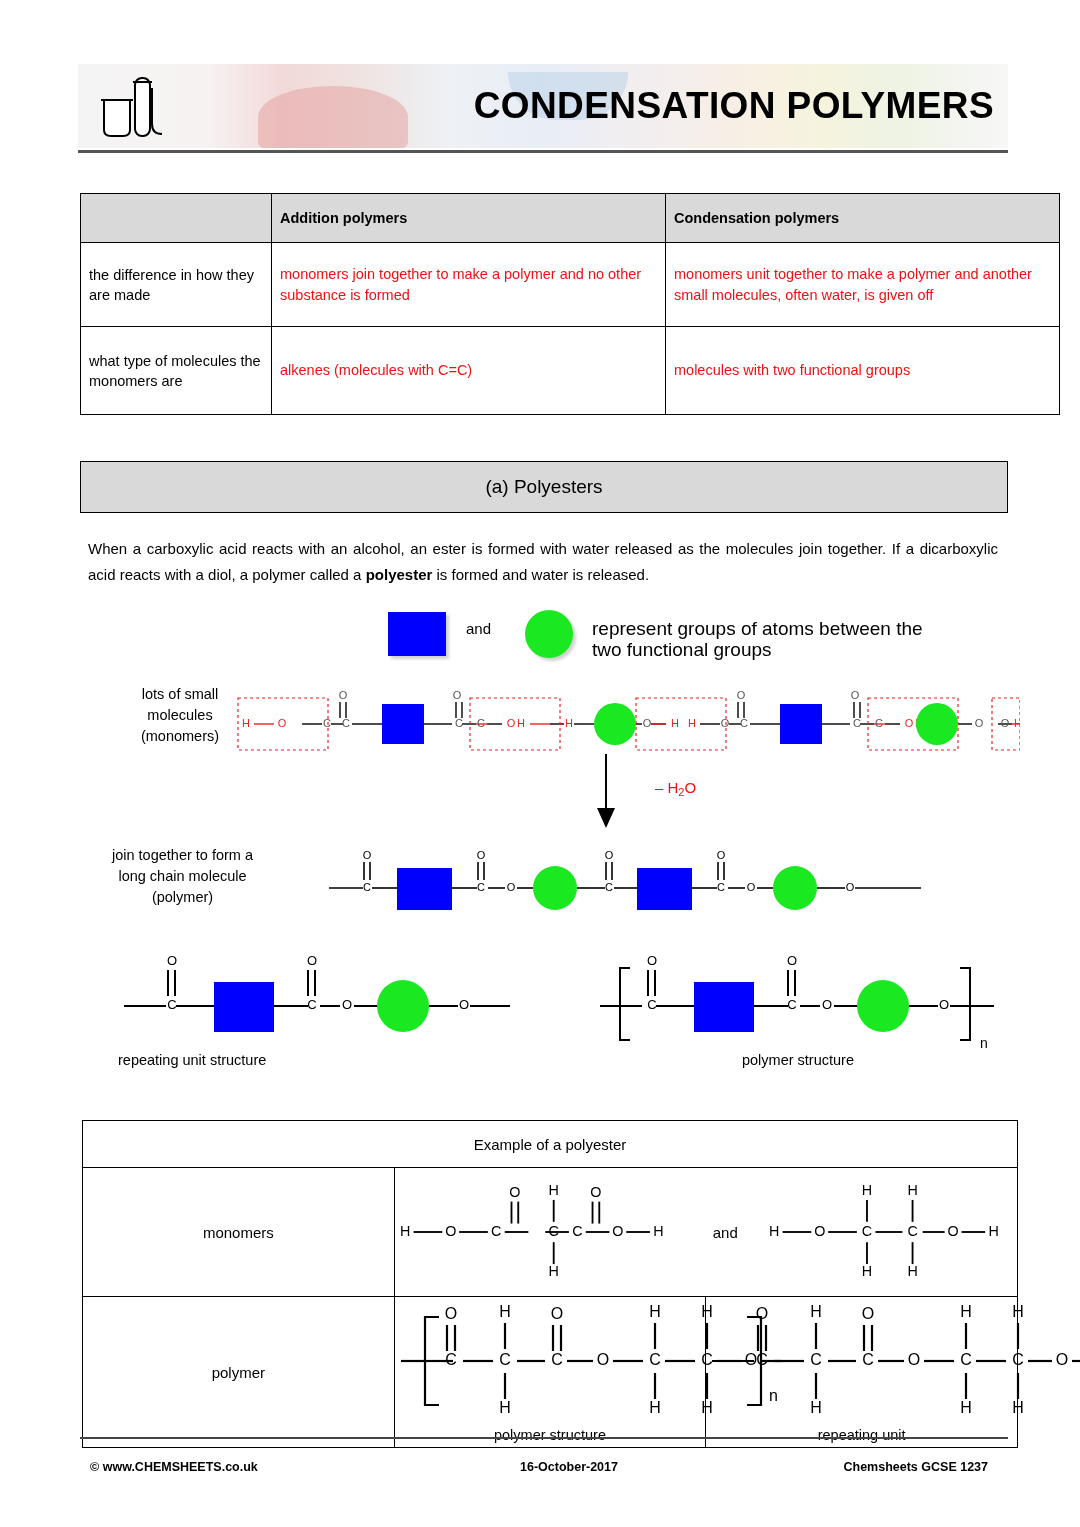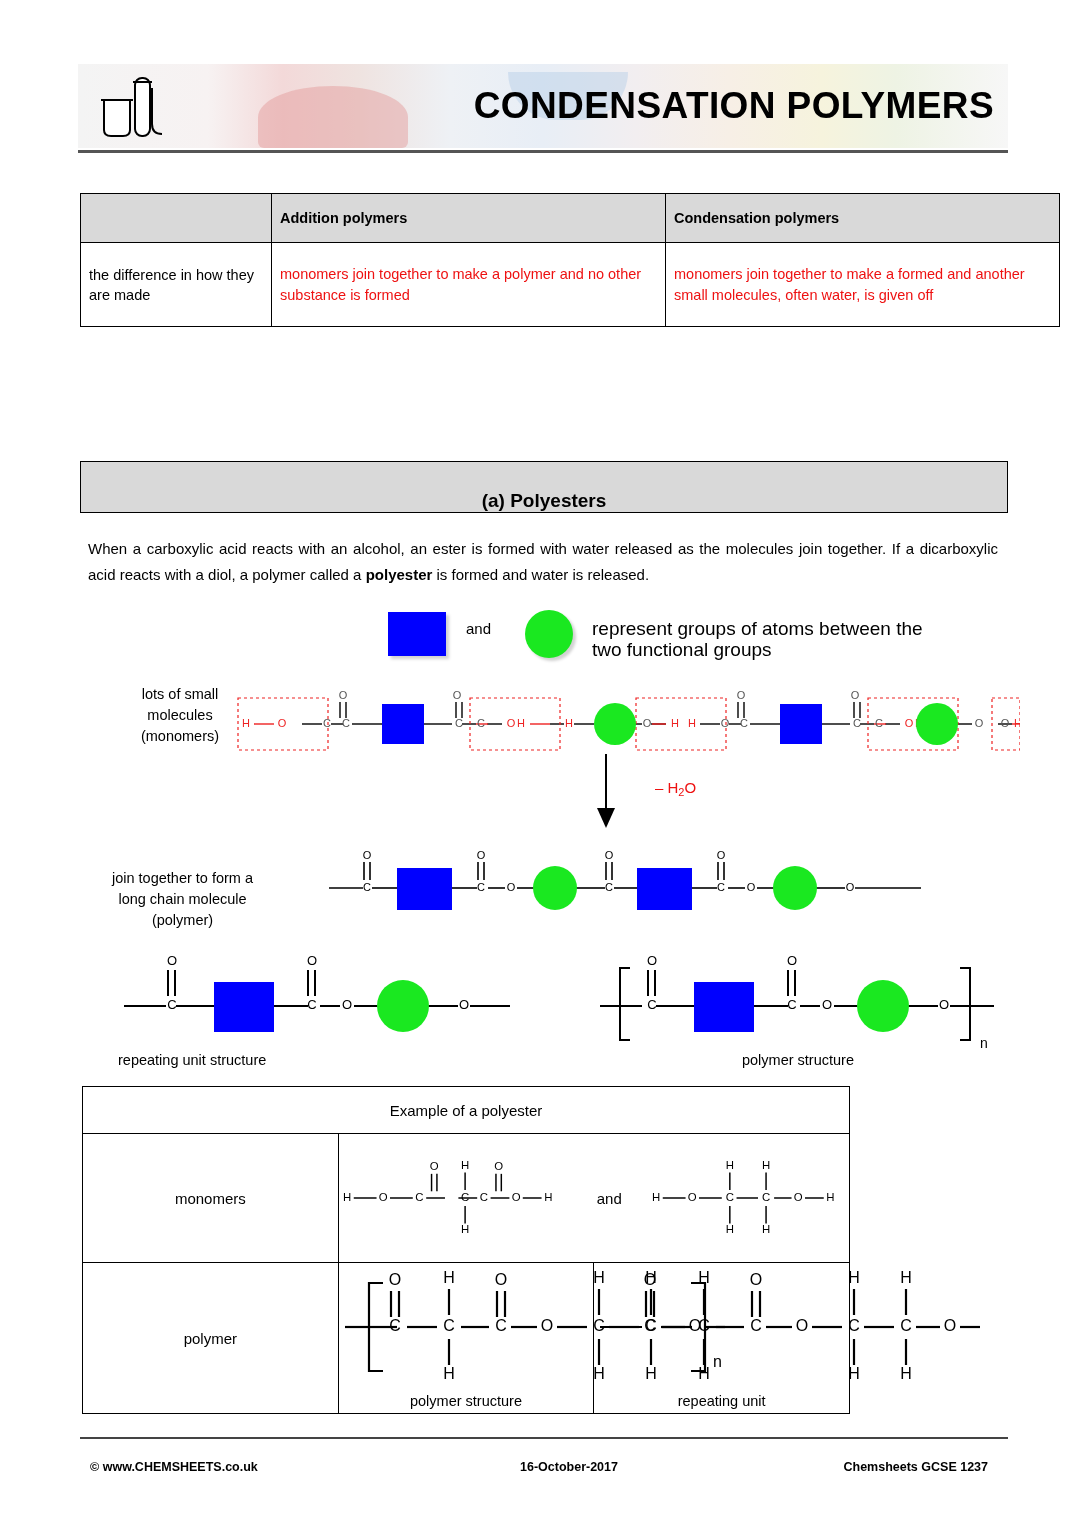--- a/index.html
+++ b/index.html
@@ -19,37 +19,37 @@
   .cmp{position:absolute;left:80px;top:193px;width:928px;border-collapse:collapse;table-layout:fixed;}
   .cmp td,.cmp th{border:1px solid #000;vertical-align:middle;padding:6px 8px;}
   .cmp .hdr{background:#d9d9d9;font-size:14.5px;font-weight:bold;height:36px;}
   .cmp .rowlabel{font-size:14.5px;line-height:20px;}
   .cmp .ans{color:#ee1111;font-size:14.5px;line-height:21px;}
   .c1{width:174px;} .c2{width:377px;} .c3{width:377px;}
   .rowA{height:84px;} .rowB{height:88px;}
 
   
   .sect{position:absolute;left:80px;top:461px;width:926px;height:50px;background:#d9d9d9;border:1px solid #000;
-        display:flex;align-items:flex-end;justify-content:center;font-size:19px;font-weight:bold;}
+        display:flex;align-items:center;justify-content:center;font-size:19px;font-weight:normal;}
   .para{position:absolute;left:88px;top:536px;width:910px;font-size:15px;line-height:26px;text-align:justify;}
   .para b{font-weight:bold;}
   .sqBlue{position:absolute;left:0;top:0;width:58px;height:44px;background:#0000ff;box-shadow:3px 3px 3px rgba(0,0,0,.18);}
   .lgAnd{position:absolute;left:466px;top:620px;font-size:15px;}
   .ciGreen{position:absolute;left:525px;top:610px;width:48px;height:48px;border-radius:50%;background:#1ae820;box-shadow:3px 3px 3px rgba(0,0,0,.18);}
   .lgTxt{position:absolute;left:592px;top:618px;width:340px;font-size:19px;line-height:21px;}
 
   
   .schemeLabel{position:absolute;font-size:14.5px;line-height:21px;text-align:center;}
 
   
   .sv{position:absolute;}
   svg text{font-family:"Liberation Sans",sans-serif;}
 
   
-  .ex{position:absolute;left:82px;top:1086px;width:768px;border-collapse:collapse;table-layout:fixed;}
+  .ex{position:absolute;left:82px;top:1120px;width:936px;border-collapse:collapse;table-layout:fixed;}
   .ex td{border:1px solid #000;vertical-align:middle;}
   .exHead{height:44px;text-align:center;font-size:15px;}
   .exLbl{width:112px;text-align:center;font-weight:normal;font-size:15px;}
   .exCell{text-align:center;padding:4px 0;}
   .capt{font-size:14.5px;text-align:center;padding-top:2px;}
 
   
   .footRule{position:absolute;left:80px;top:1437px;width:928px;height:2px;background:#444;}
   .foot{position:absolute;top:1460px;font-size:12.5px;font-weight:bold;}
   .footL{left:90px;} .footC{left:520px;} .footR{right:92px;}
@@ -74,21 +74,26 @@
   <table class="cmp">
     <tbody>
         <tr>
       <td class="hdr c1"></td>
       <td class="hdr c2">Addition polymers</td>
       <td class="hdr c3">Condensation polymers</td>
     </tr>
     <tr class="rowA">
       <td class="rowlabel">the difference in how they are made</td>
       <td class="ans">monomers join together to make a polymer and no other substance is formed</td>
-      <td class="ans">monomers join together to make a formed and another small molecules, often water, is given off</td>
+      <td class="ans">monomers unit together to make a polymer and another small molecules, often water, is given off</td>
+    </tr>
+    <tr class="rowB">
+      <td class="rowlabel">what type of molecules the monomers are</td>
+      <td class="ans">alkenes (molecules with C=C)</td>
+      <td class="ans">molecules with two functional groups</td>
     </tr>
   </tbody>
     </table>
 
   <div class="sect">
     <span>(a) Polyesters</span>
   </div>
 
   <div class="para">
     <span>When a carboxylic acid reacts with an alcohol, an ester is formed with water released as the molecules join together. If a dicarboxylic acid reacts with a diol, a polymer called a </span><b>polyester</b><span> is formed and water is released.</span>
@@ -197,21 +202,21 @@
 
   <svg class="sv" style="left:580px;top:752px;" width="220" height="80" viewBox="0 0 220 80">
     <line x1="26" y1="2" x2="26" y2="62" stroke="#000" stroke-width="2"></line>
     <polygon points="26,76 17,56 35,56" fill="#000"></polygon>
   </svg>
   <div style="position:absolute;left:655px;top:779px;font-size:15px;color:#ee1111;">
     <span>–</span>
     <span>H</span><span style="font-size:11px;vertical-align:-3px;">2</span><span>O</span>
   </div>
 
-  <div class="schemeLabel" style="left:105px;top:868px;width:155px;">join together to form a long chain molecule (polymer)</div>
+  <div class="schemeLabel" style="left:105px;top:845px;width:155px;">join together to form a long chain molecule (polymer)</div>
 
   <svg class="sv" style="left:325px;top:836px;" width="600" height="82" viewBox="0 0 600 82">
     <g stroke="#000" stroke-width="1.6" fill="none">
       <line x1="4" y1="52" x2="38" y2="52"></line>
       <line x1="47" y1="52" x2="72" y2="52"></line>
       <line x1="39" y1="26" x2="39" y2="44"></line>
         <line x1="45" y1="26" x2="45" y2="44"></line>
       <line x1="127" y1="52" x2="152" y2="52"></line>
       <line x1="153" y1="26" x2="153" y2="44"></line>
         <line x1="159" y1="26" x2="159" y2="44"></line>

